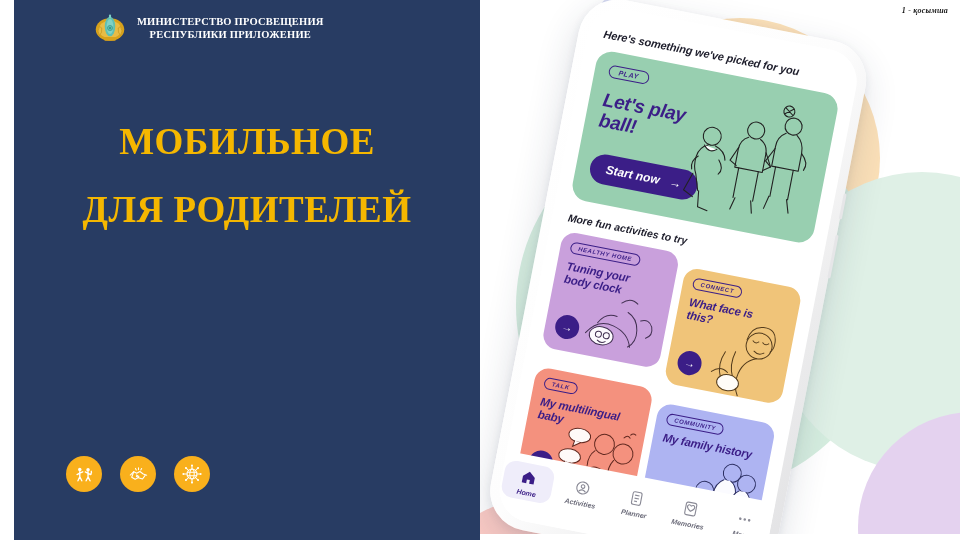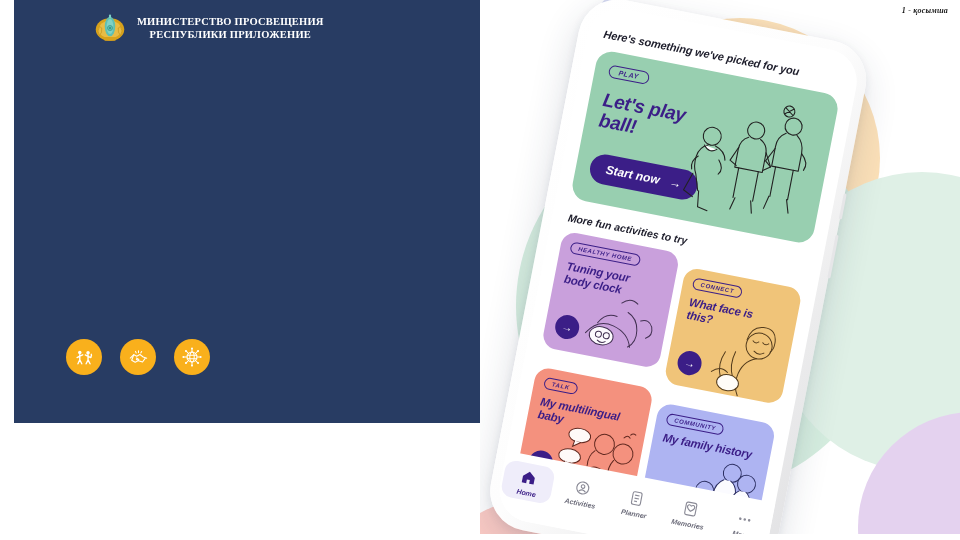--- a/index.html
+++ b/index.html
@@ -20,21 +20,21 @@
     background: #ffffff;
     overflow: hidden;
   }
 
   
   .left-panel {
     position: absolute;
     left: 14px;
     top: 0;
     width: 466px;
-    height: 423px;
+    height: 540px;
     background: #283C63;
     overflow: hidden;
   }
   .ministry-block {
     position: absolute;
     left: 78px;
     top: 10px;
     display: flex;
     align-items: center;
     gap: 9px;
@@ -317,20 +317,22 @@
           <path d="M14 36 H34 L31 41 H17 Z" fill="#D9A21B"></path>
         </svg>
       </span>
       <span class="ministry-text">
         <span>МИНИСТЕРСТВО ПРОСВЕЩЕНИЯ</span><br>
         <span>РЕСПУБЛИКИ ПРИЛОЖЕНИЕ</span>
       </span>
     </div>
 
     <div class="title-wrap">
+      <div class="title-line">МОБИЛЬНОЕ</div>
+      <div class="title-line">ДЛЯ РОДИТЕЛЕЙ</div>
     </div>
 
     <div class="badge-row">
       <div class="badge">
         <svg viewBox="0 0 24 24" width="22" height="22" fill="none" stroke="#ffffff" stroke-width="1.5" stroke-linecap="round">
           <circle cx="7.4" cy="7.2" r="1.9" fill="#ffffff" stroke="none"></circle>
           <path d="M7.4 9.4 V15 M7.4 15 L5.4 19.4 M7.4 15 L9.6 19.4 M7.4 11 L4.4 12.6 M7.4 11 L10.6 9.6"></path>
           <circle cx="16.4" cy="7.4" r="1.9" fill="#ffffff" stroke="none"></circle>
           <path d="M16.4 9.6 V15.2 M16.4 15.2 L14.3 19.4 M16.4 15.2 L18.6 19.4 M16.4 11.2 L13.4 9.8 M16.4 11.2 L19.4 12.6"></path>
           <path d="M19.3 12.2 q1.4 -1.6 0.6 -3.2"></path>

